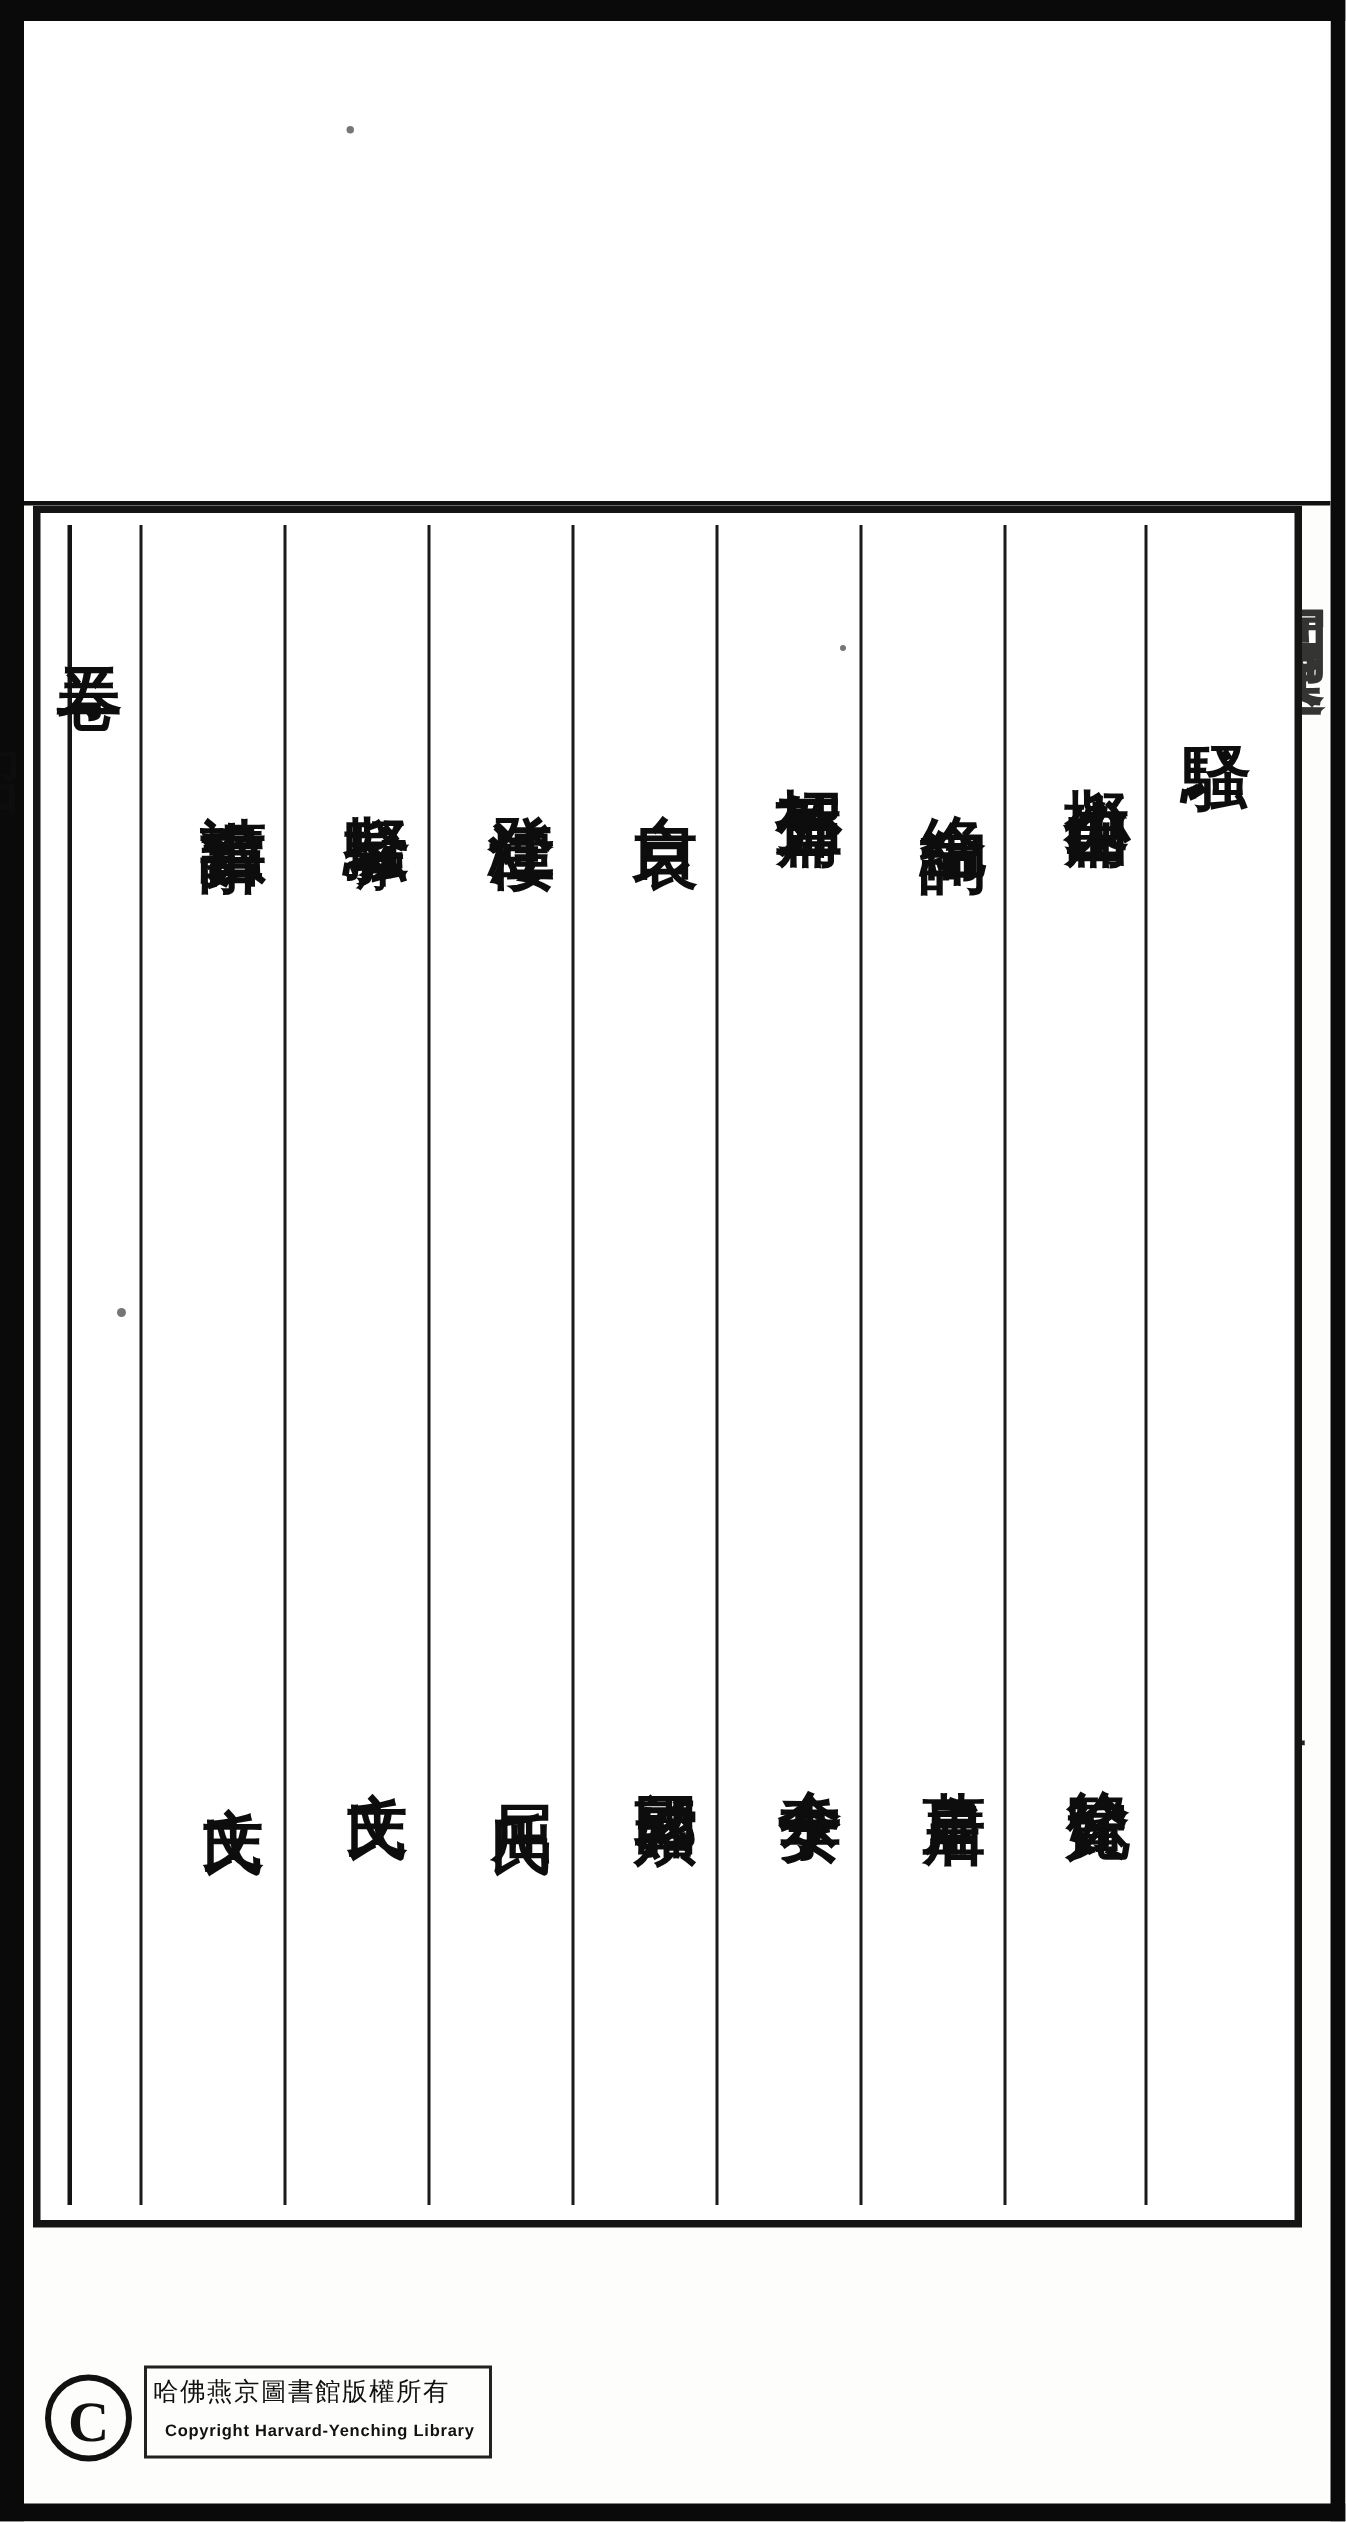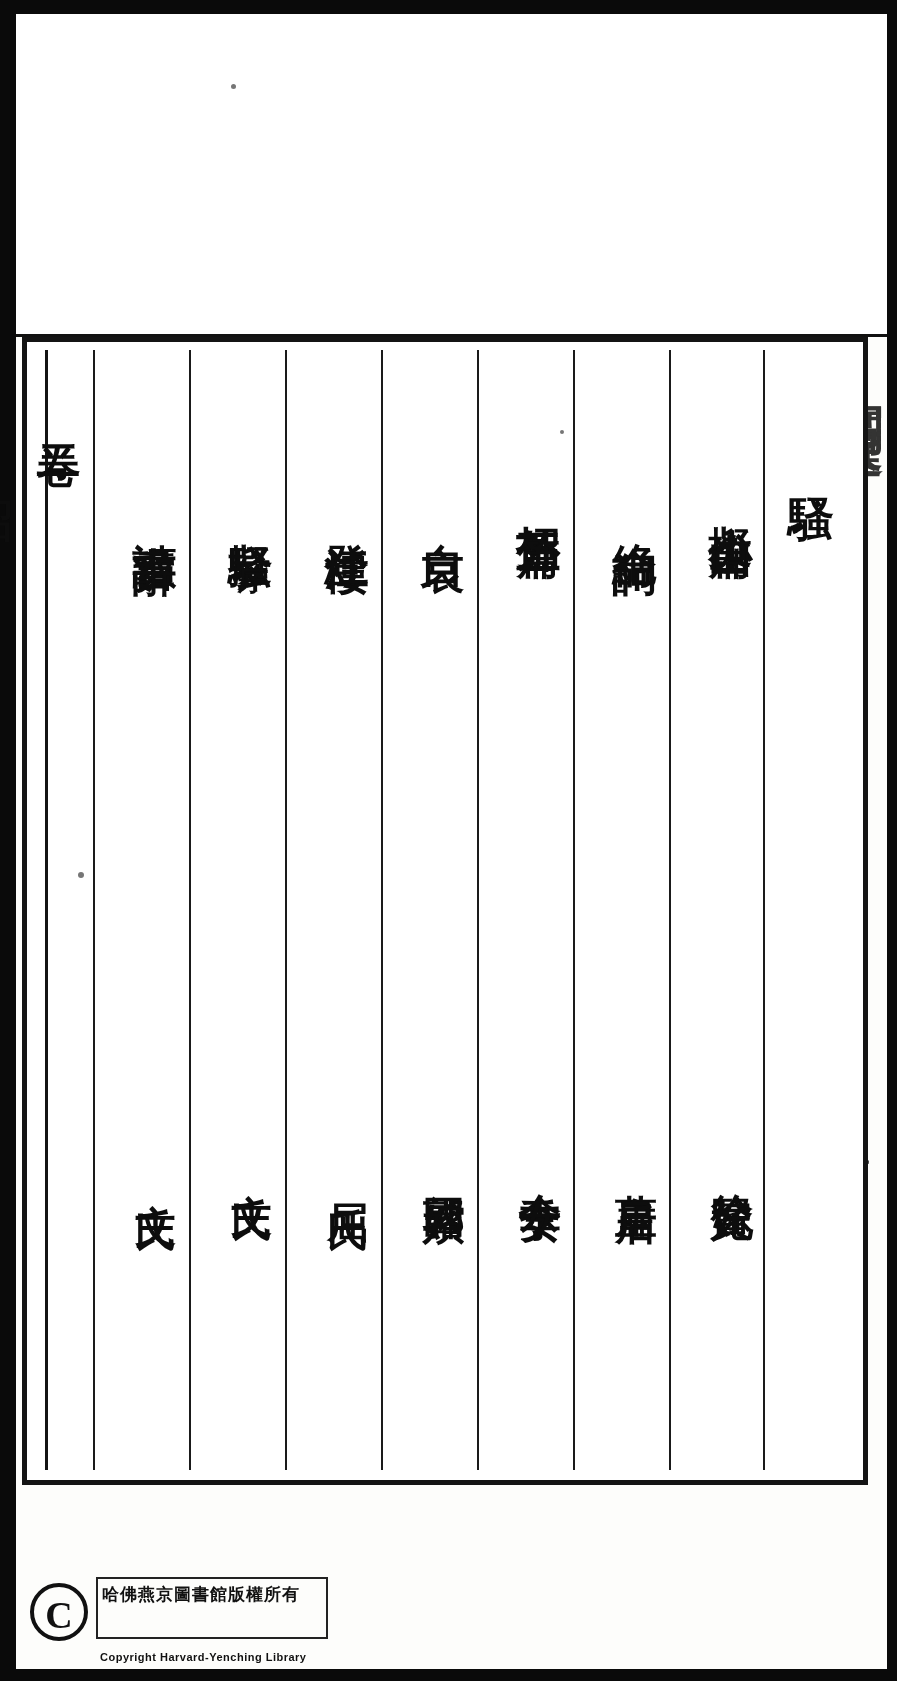--- a/index.html
+++ b/index.html
@@ -186,36 +186,35 @@
     width: 232px; height: 62px;
     border: 2px solid #222;
     box-sizing: border-box;
   }
   .stamp-cjk {
     position: absolute;
     left: 72px;
     top: 10px;
     font-family: "DejaVu Sans", sans-serif;
     font-size: 17px;
-    font-weight: 700;
+    font-weight: 400;
     letter-spacing: 1px;
     color: #111;
     white-space: nowrap;
   }
   .stamp-en {
     position: absolute;
-    left: 70px;
+    left: 80px;
     top: 42px;
     font-family: "Liberation Sans", sans-serif;
     font-size: 11px;
     font-weight: 700;
     letter-spacing: .5px;
     color: #111;
     white-space: nowrap;
-    margin-top: 36px;
   }
 
   
   .speck {
     position: absolute;
     background: #1a1a1a;
     border-radius: 50%;
     opacity: .6;
   }
 </style>

